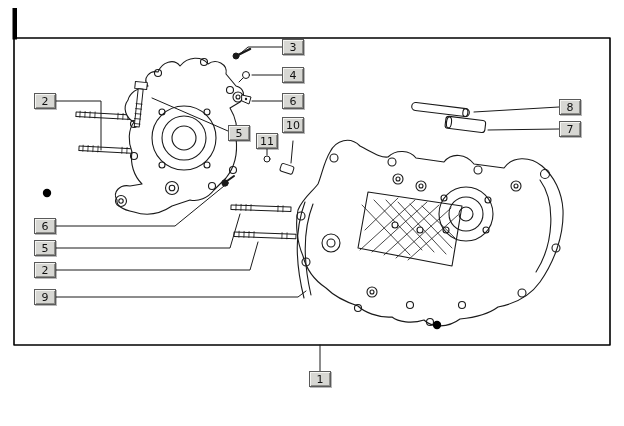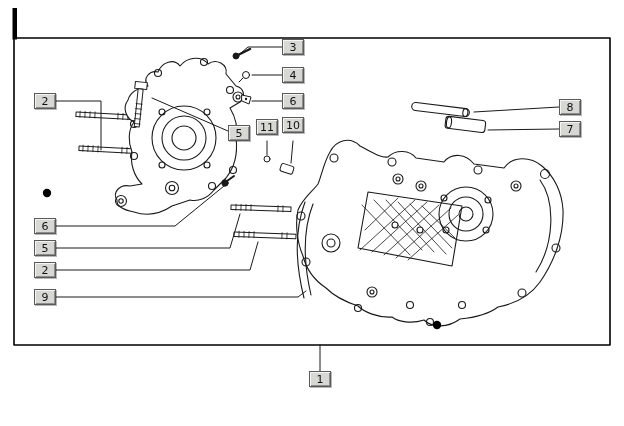--- a/index.html
+++ b/index.html
@@ -192,21 +192,21 @@
     </g>
 
     <circle cx="47" cy="193" r="4.2" fill="#000000"></circle>
     <circle cx="437" cy="325" r="4.2" fill="#000000"></circle>
   </svg>
 
   <div class="callout" style="left:282px;top:39px">3</div>
   <div class="callout" style="left:282px;top:67px">4</div>
   <div class="callout" style="left:282px;top:93px">6</div>
   <div class="callout" style="left:228px;top:125px">5</div>
-  <div class="callout" style="left:256px;top:119px">11</div>
+  <div class="callout" style="left:256px;top:133px">11</div>
   <div class="callout" style="left:282px;top:117px">10</div>
   <div class="callout" style="left:34px;top:93px">2</div>
   <div class="callout" style="left:559px;top:99px">8</div>
   <div class="callout" style="left:559px;top:121px">7</div>
   <div class="callout" style="left:34px;top:218px">6</div>
   <div class="callout" style="left:34px;top:240px">5</div>
   <div class="callout" style="left:34px;top:262px">2</div>
   <div class="callout" style="left:34px;top:289px">9</div>
   <div class="callout" style="left:309px;top:371px">1</div>
 

